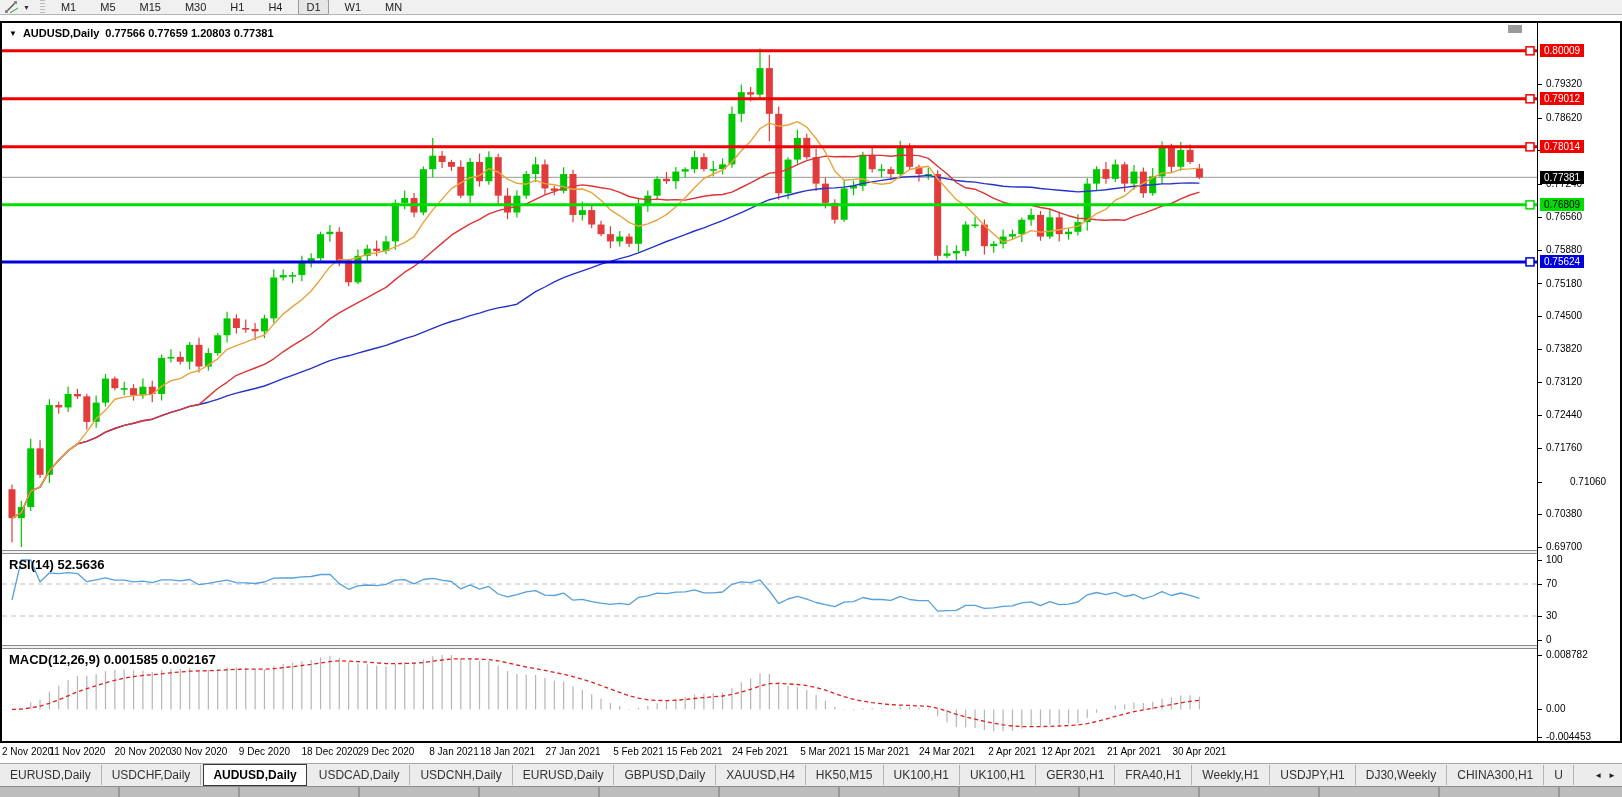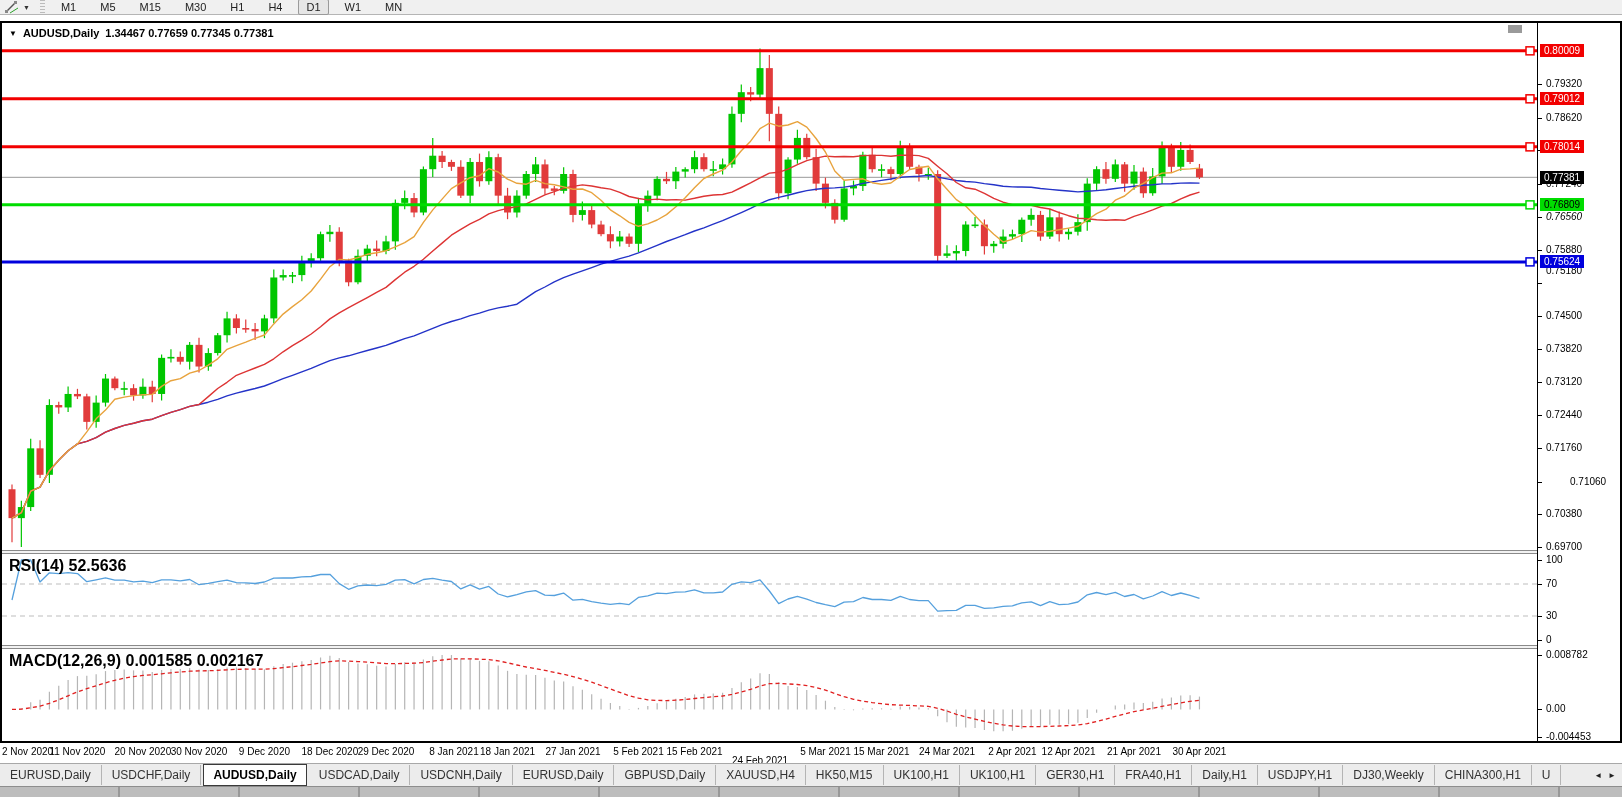--- a/index.html
+++ b/index.html
@@ -24,21 +24,21 @@
   .splitter   { position:absolute; left:0; width:1618px; height:4px; background:#f2f2f2;
     border-top:1px solid #8a8a8a; border-bottom:1px solid #8a8a8a; }
   #split1 { top:527px; }
   #split2 { top:622px; }
   #rsi-svg  { position:absolute; left:0; top:531px; width:1535px; height:91px; }
   #macd-svg { position:absolute; left:0; top:626px; width:1535px; height:92px; }
 
   #chart-header { position:absolute; left:7px; top:4px; font-size:11px; font-weight:700;
     color:#000; display:flex; align-items:center; gap:6px; }
   #chart-header .tri { font-size:8px; }
-  .panel-label { position:absolute; left:7px; font-size:16px; font-weight:700; color:#000; }
+  .panel-label { position:absolute; left:7px; font-size:13px; font-weight:700; color:#000; }
   #rsi-label  { top:534px; }
   #macd-label { top:629px; }
 
   #shift-marker { position:absolute; left:1506px; top:2px; width:14px; height:8px;
     background:#9a9a9a; }
 
   
   #axis-col { position:absolute; left:1535px; top:0; width:83px; height:718px;
     background:#fff; border-left:1px solid #000; overflow:hidden; }
   .tick-dash { position:absolute; left:0; width:4px; height:1px; background:#000; }
@@ -510,41 +510,41 @@
         <line x1="1178.75" x2="1178.75" y1="60.40235702953842" y2="46.57869703832217" stroke="#b5b5b5" stroke-width="1.2"></line>
         <line x1="1188.1" x2="1188.1" y1="60.40235702953842" y2="46.2525422091525" stroke="#b5b5b5" stroke-width="1.2"></line>
         <line x1="1197.45" x2="1197.45" y1="60.40235702953842" y2="47.57770719751467" stroke="#b5b5b5" stroke-width="1.2"></line>
       </g>
       <path d="M10.0 60.4 L19.4 60.2 L28.7 58.8 L38.0 57.2 L47.4 54.3 L56.8 50.8 L66.1 46.8 L75.5 42.9 L84.8 39.7 L94.1 36.8 L103.5 33.8 L112.8 31.3 L122.2 29.1 L131.6 27.6 L140.9 26.4 L150.3 25.7 L159.6 24.8 L168.9 23.8 L178.3 23.0 L187.7 22.2 L197.0 21.9 L206.3 21.7 L215.7 21.4 L225.0 20.8 L234.4 20.4 L243.8 20.1 L253.1 20.1 L262.4 20.2 L271.8 19.6 L281.1 18.6 L290.5 17.7 L299.8 16.5 L309.2 15.4 L318.6 14.0 L327.9 12.6 L337.3 11.9 L346.6 12.1 L355.9 12.6 L365.3 13.1 L374.6 13.9 L384.0 14.6 L393.3 14.7 L402.7 14.4 L412.1 14.2 L421.4 13.5 L430.8 12.2 L440.1 11.0 L449.4 10.0 L458.8 9.9 L468.1 9.8 L477.5 10.2 L486.8 10.6 L496.2 11.8 L505.5 13.8 L514.9 16.0 L524.3 18.0 L533.6 19.6 L542.9 21.4 L552.3 23.4 L561.6 25.2 L571.0 27.6 L580.4 30.3 L589.7 33.2 L599.0 36.5 L608.4 40.0 L617.8 43.4 L627.1 46.7 L636.4 49.2 L645.8 50.8 L655.1 51.4 L664.5 51.6 L673.9 51.2 L683.2 50.6 L692.5 49.5 L701.9 48.6 L711.3 47.7 L720.6 47.0 L729.9 45.4 L739.3 43.0 L748.6 40.3 L758.0 37.1 L767.4 34.7 L776.7 34.4 L786.0 34.9 L795.4 35.5 L804.8 36.6 L814.1 38.5 L823.4 41.1 L832.8 44.5 L842.1 47.6 L851.5 50.3 L860.9 52.1 L870.2 53.6 L879.5 54.7 L888.9 55.7 L898.3 56.1 L907.6 56.4 L916.9 56.9 L926.3 57.3 L935.6 59.3 L945.0 62.1 L954.3 65.3 L963.7 67.9 L973.0 70.1 L982.4 72.3 L991.8 74.3 L1001.1 75.9 L1010.4 77.0 L1019.8 77.6 L1029.2 77.6 L1038.5 77.6 L1047.8 77.3 L1057.2 77.0 L1066.5 76.6 L1075.9 76.0 L1085.3 74.6 L1094.6 72.5 L1104.0 70.1 L1113.3 67.4 L1122.6 65.0 L1132.0 62.7 L1141.3 60.9 L1150.7 59.3 L1160.0 57.3 L1169.4 55.6 L1178.8 53.8 L1188.1 52.3 L1197.5 51.3 " fill="none" stroke="#e02020" stroke-width="1.3" stroke-dasharray="4 3"></path>
     </svg>
 
   <div id="chart-header">
     <span class="tri">▼</span>
     <span>AUDUSD,Daily</span>
-    <span>1.34467 0.77659 0.77345 0.77381</span>
+    <span>0.77566 0.77659 1.20803 0.77381</span>
   </div>
   <div id="rsi-label" class="panel-label">RSI(14) 52.5636</div>
   <div id="macd-label" class="panel-label">MACD(12,26,9) 0.001585 0.002167</div>
   <div id="shift-marker"></div>
 
   <div id="axis-col">
       <div class="tick-dash" style="top: 61px;"></div>
       <div class="tick-lbl" style="top: 55px;">0.79320</div>
       <div class="tick-dash" style="top: 94.691px;"></div>
       <div class="tick-lbl" style="top: 88.691px;">0.78620</div>
       <div class="tick-dash" style="top: 127.419px;"></div>
       <div class="tick-lbl" style="top: 121.419px;">0.77940</div>
       <div class="tick-dash" style="top: 161.11px;"></div>
       <div class="tick-lbl" style="top: 155.11px;">0.77240</div>
       <div class="tick-dash" style="top: 193.839px;"></div>
-      <div class="tick-lbl" style="top: 187.839px; font-style: italic;">0.76560</div>
+      <div class="tick-lbl" style="top: 187.839px;">0.76560</div>
       <div class="tick-dash" style="top: 226.567px;"></div>
       <div class="tick-lbl" style="top: 220.567px;">0.75880</div>
       <div class="tick-dash" style="top: 260.258px;"></div>
-      <div class="tick-lbl" style="top: 242px;">0.75180</div>
+      <div class="tick-lbl" style="top: 255px;">0.75180</div>
       <div class="tick-dash" style="top: 292.987px;"></div>
       <div class="tick-lbl" style="top: 286.987px;">0.74500</div>
       <div class="tick-dash" style="top: 325.715px;"></div>
       <div class="tick-lbl" style="top: 319.715px;">0.73820</div>
       <div class="tick-dash" style="top: 359.406px;"></div>
       <div class="tick-lbl" style="top: 353.406px;">0.73120</div>
       <div class="tick-dash" style="top: 392.134px;"></div>
       <div class="tick-lbl" style="top: 386.134px; text-align: right;">0.72440</div>
       <div class="tick-dash" style="top: 424.863px;"></div>
       <div class="tick-lbl" style="top: 418.863px;">0.71760</div>
@@ -583,21 +583,21 @@
     <div class="date-lbl" style="left: 142.9px; transform: translateX(-50%);">20 Nov 2020</div>
     <div class="date-lbl" style="left: 199px; transform: translateX(-50%);">30 Nov 2020</div>
     <div class="date-lbl" style="left: 264.45px; transform: translateX(-50%);">9 Dec 2020</div>
     <div class="date-lbl" style="left: 329.9px; transform: translateX(-50%);">18 Dec 2020</div>
     <div class="date-lbl" style="left: 386px; transform: translateX(-50%);">29 Dec 2020</div>
     <div class="date-lbl" style="left: 454px; transform: translateX(-50%);">8 Jan 2021</div>
     <div class="date-lbl" style="left: 507.55px; transform: translateX(-50%);">18 Jan 2021</div>
     <div class="date-lbl" style="left: 573px; transform: translateX(-50%);">27 Jan 2021</div>
     <div class="date-lbl" style="left: 638.45px; transform: translateX(-50%);">5 Feb 2021</div>
     <div class="date-lbl" style="left: 694.55px; transform: translateX(-50%);">15 Feb 2021</div>
-    <div class="date-lbl" style="left: 760px; transform: translateX(-50%); margin-top: 9px;">24 Feb 2021</div>
+    <div class="date-lbl" style="left: 760px; transform: translateX(-50%);">24 Feb 2021</div>
     <div class="date-lbl" style="left: 825.45px; transform: translateX(-50%);">5 Mar 2021</div>
     <div class="date-lbl" style="left: 881.55px; transform: translateX(-50%);">15 Mar 2021</div>
     <div class="date-lbl" style="left: 947px; transform: translateX(-50%);">24 Mar 2021</div>
     <div class="date-lbl" style="left: 1012.45px; transform: translateX(-50%);">2 Apr 2021</div>
     <div class="date-lbl" style="left: 1068.55px; transform: translateX(-50%);">12 Apr 2021</div>
     <div class="date-lbl" style="left: 1134px; transform: translateX(-50%);">21 Apr 2021</div>
     <div class="date-lbl" style="left: 1199.45px; transform: translateX(-50%);">30 Apr 2021</div>
   </div>
 
 <div id="tabbar">
@@ -608,21 +608,21 @@
       <div class="tab">USDCAD,Daily</div>
       <div class="tab">USDCNH,Daily</div>
       <div class="tab">EURUSD,Daily</div>
       <div class="tab">GBPUSD,Daily</div>
       <div class="tab">XAUUSD,H4</div>
       <div class="tab">HK50,M15</div>
       <div class="tab">UK100,H1</div>
       <div class="tab">UK100,H1</div>
       <div class="tab">GER30,H1</div>
       <div class="tab">FRA40,H1</div>
-      <div class="tab">Daily,H1</div>
+      <div class="tab">Weekly,H1</div>
       <div class="tab">USDJPY,H1</div>
       <div class="tab">DJ30,Weekly</div>
       <div class="tab">CHINA300,H1</div>
       <div class="tab">U</div>
     </div>
   <div id="tab-arrows">
     <span class="tab-arrow">◄</span>
     <span class="tab-arrow">►</span>
   </div>
 </div>

